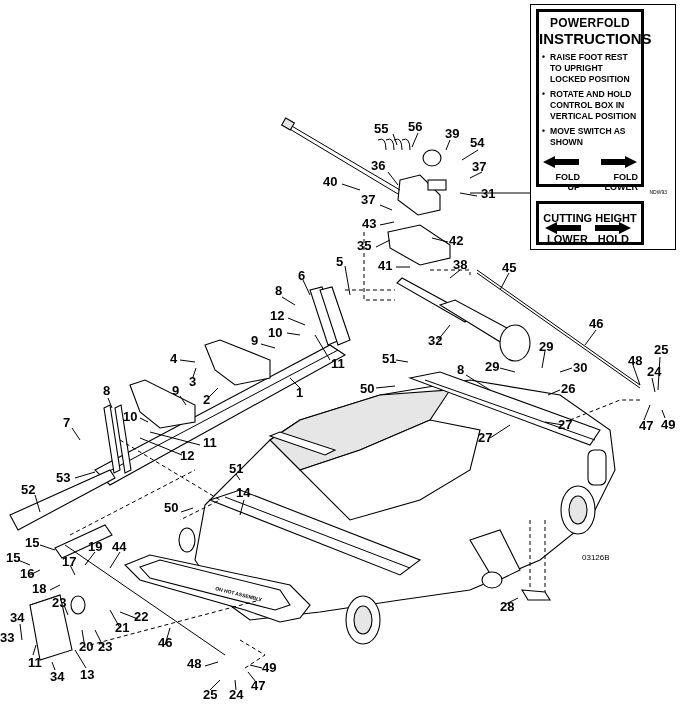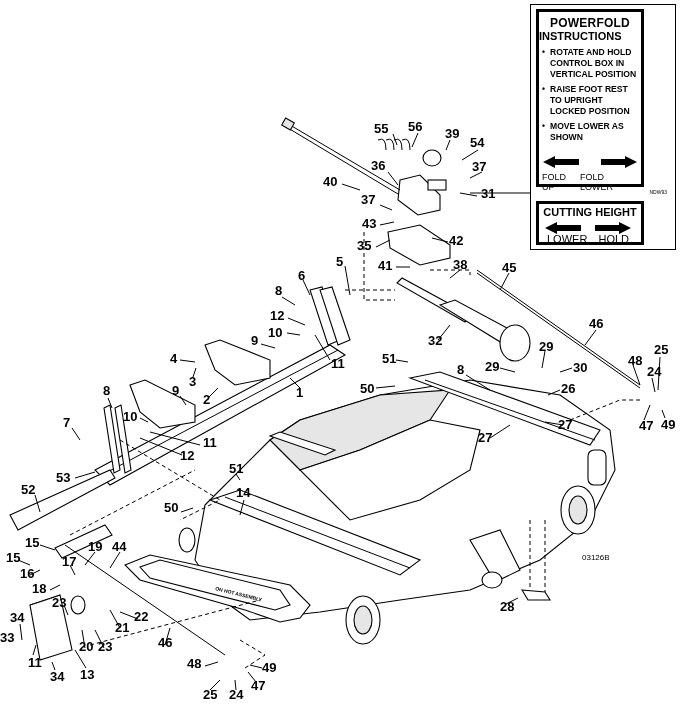--- a/index.html
+++ b/index.html
@@ -14,35 +14,35 @@
   .dash { stroke:#000; stroke-width:1; fill:none; stroke-dasharray:4 3; }
   .leader { stroke:#000; stroke-width:1; fill:none; }
 
   
   #panel { position:absolute; left:530px; top:4px; width:144px; height:244px;
            border:1px solid #000; background:#fff; }
   .box { position:absolute; left:5px; border:3px solid #000; box-sizing:border-box; width:108px; }
   #pf-box { top:4px; height:178px; }
   #ch-box { top:196px; height:44px; }
   .pf-title1 { text-align:center; font-weight:bold; font-size:12px; margin-top:4px; letter-spacing:0.2px; }
-  .pf-title2 { font-weight:bold; font-size:11px; margin-top:0px; }
+  .pf-title2 { text-align:center; font-weight:bold; font-size:15px; margin-top:0px; }
   .pf-list { list-style:none; margin:5px 0 0 0; padding:0 0 0 3px; }
   .pf-list li { font-weight:bold; font-size:8.6px; line-height:11px; margin-bottom:4px; position:relative; padding-left:8px; }
   .pf-list li::before { content:"\2022"; position:absolute; left:0; top:0; }
   .arrows { position:absolute; left:4px; right:4px; display:flex; justify-content:space-between; }
   .arrow-l, .arrow-r { width:36px; height:12px; position:relative; }
   .arrow-l::before { content:""; position:absolute; left:0; top:0; border-right:12px solid #000; border-top:6px solid transparent; border-bottom:6px solid transparent; }
   .arrow-l::after { content:""; position:absolute; left:11px; top:3px; width:25px; height:6px; background:#000; }
   .arrow-r::before { content:""; position:absolute; right:0; top:0; border-left:12px solid #000; border-top:6px solid transparent; border-bottom:6px solid transparent; }
   .arrow-r::after { content:""; position:absolute; right:11px; top:3px; width:25px; height:6px; background:#000; }
-  .labels { position:absolute; left:3px; right:3px; display:flex; justify-content:space-between; font-weight:normal; font-size:9px; }
+  .labels { position:absolute; left:3px; right:3px; display:flex; justify-content:space-between; font-weight:bold; font-size:9px;text-align:right; }
   #pf-arrows { top:144px; }
   #pf-labels { top:160px; }
   .decal-no { position:absolute; right:8px; top:184px; font-size:5px; }
-  .ch-title { text-align:center; font-weight:bold; font-size:11px; margin-top:2px; }
+  .ch-title { text-align:center; font-weight:bold; font-size:11px; margin-top:8px; }
   #ch-arrows { top:18px; left:6px; right:10px; }
   #ch-labels { top:29px; left:8px; right:12px; font-size:11px; }
 </style>
 </head>
 <body>
 
 <svg id="diagram" viewBox="0 0 680 704" xmlns="http://www.w3.org/2000/svg">
 
   <g>
     <polygon class="part" points="205,505 270,440 300,420 380,395 470,380 560,395 610,430 615,470 590,520 540,560 470,590 400,600 320,612 250,620 220,598 195,560"></polygon>
@@ -246,23 +246,23 @@
     <path class="leader" d="M33,655 L36,645 M55,670 L52,662 M86,668 L75,650 M165,645 L170,628 M506,604 L518,598"></path>
     <path class="leader" d="M205,666 L218,662 M262,668 L250,665 M210,690 L220,680 M236,690 L235,680 M256,682 L248,672"></path>
   </g>
 </svg>
 
 <div id="panel">
   <div class="box" id="pf-box">
     <div class="pf-title1">POWERFOLD</div>
     <div class="pf-title2">INSTRUCTIONS</div>
     <ul class="pf-list">
+      <li>RAISE FOOT REST TO UPRIGHT LOCKED POSITION</li>
       <li>ROTATE AND HOLD CONTROL BOX IN VERTICAL POSITION</li>
-      <li>RAISE FOOT REST TO UPRIGHT LOCKED POSITION</li>
-      <li>MOVE LOWER AS SHOWN</li>
+      <li>MOVE SWITCH AS SHOWN</li>
     </ul>
     <div class="arrows" id="pf-arrows">
       <span class="arrow-l"></span>
       <span class="arrow-r"></span>
     </div>
     <div class="labels" id="pf-labels">
       <span>FOLD UP</span>
       <span>FOLD LOWER</span>
     </div>
   </div>

